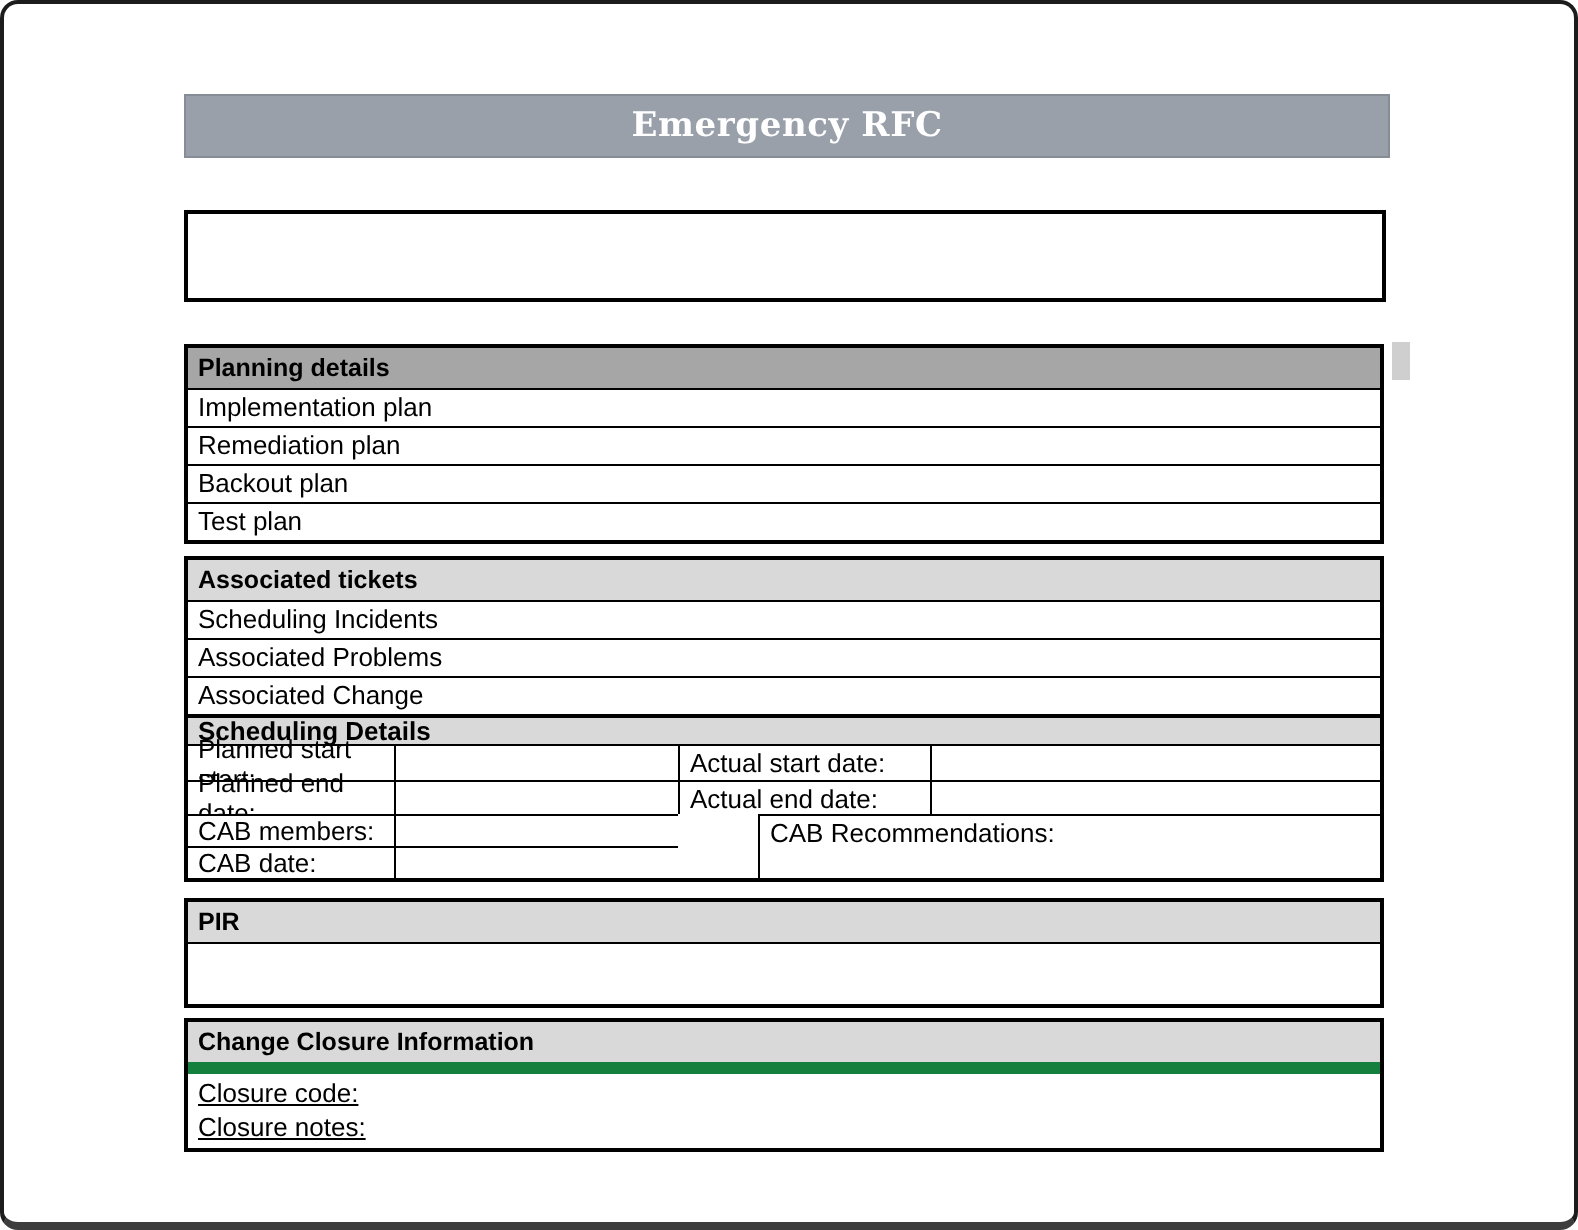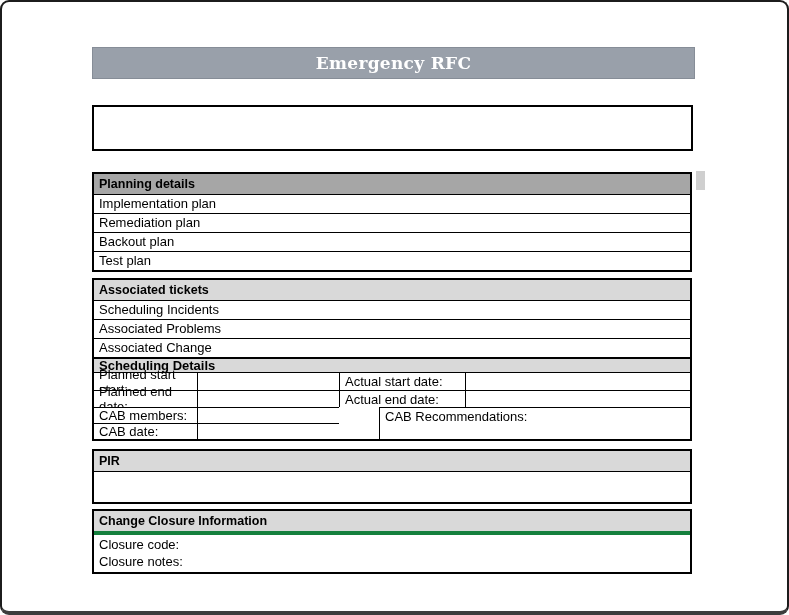--- a/index.html
+++ b/index.html
@@ -39,21 +39,21 @@
   .tbl-head{
     height:20px;display:flex;align-items:center;
     padding:0 0 0 5px;font-weight:bold;font-size:12.5px;line-height:13px;
   }
   .row{
     height:18px;border-top:1px solid #000;
     display:flex;align-items:center;
     padding:0 0 0 5px;font-size:13px;line-height:16px;background:#fff;
   }
   .pir-body{height:30px;border-top:1px solid #000;background:#fff;}
-  .closure-body{border-top:4px solid #15803d;padding:1px 0 2px 5px;}
+  .closure-body{border-top:6px solid #15803d;padding:1px 0 2px 5px;text-decoration:underline;}
   .closure-line{font-size:13px;line-height:17px;}
 
   
   .sched{
     display:grid;
     grid-template-columns:103px 142px 126px auto;
     grid-template-rows:13px 18px 17px 16px 16px;
   }
   .sched .hd{grid-column:1/5;grid-row:1;display:flex;align-items:center;padding-left:5px;font-weight:bold;font-size:13px;}
   .cell{

